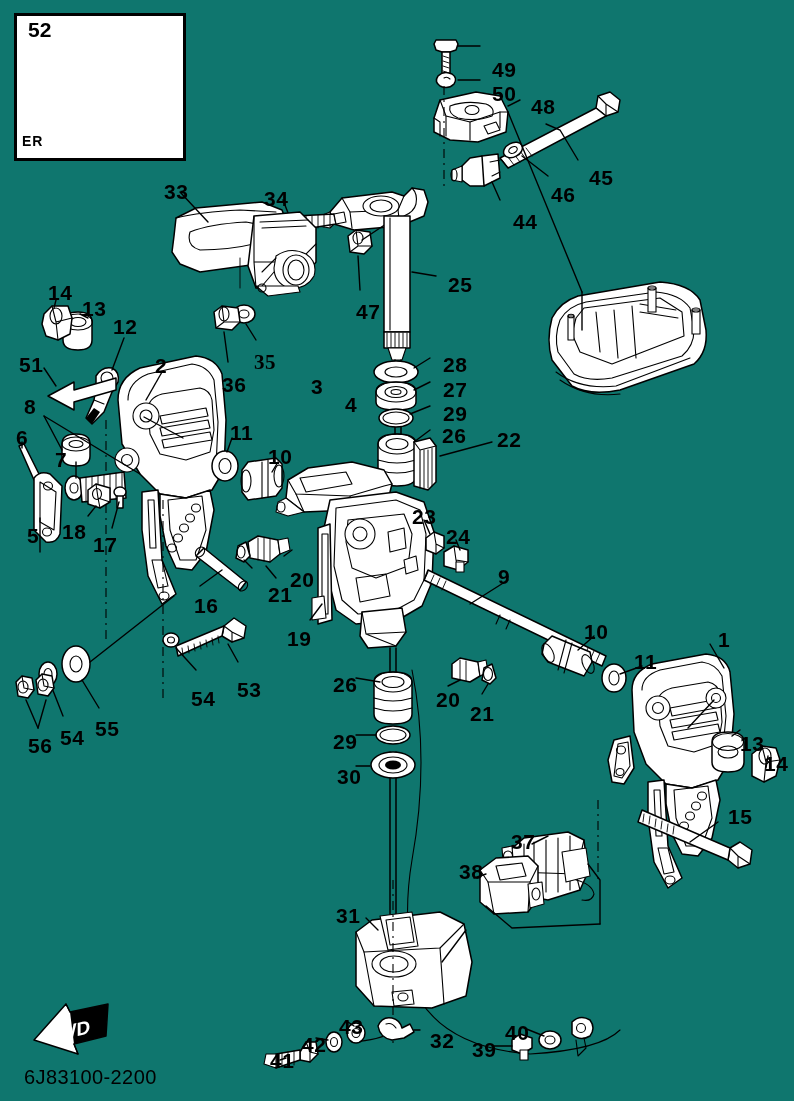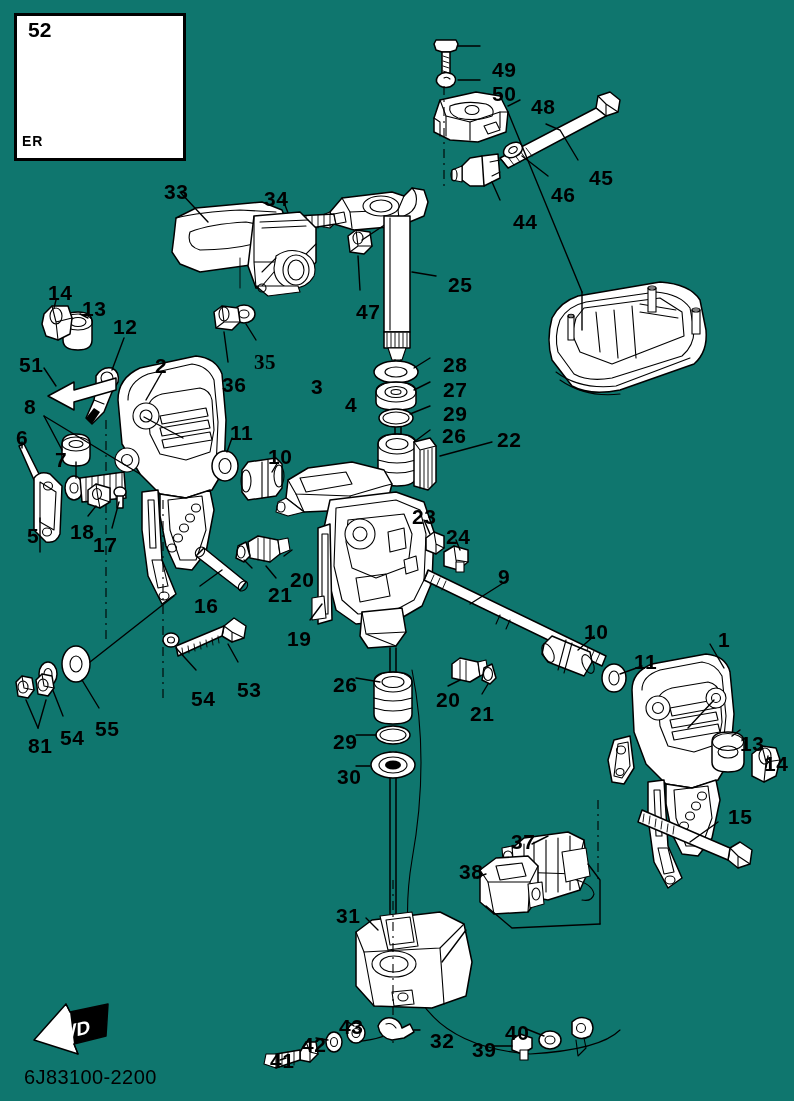--- a/index.html
+++ b/index.html
@@ -723,21 +723,21 @@
       <div class="lbl" style="left: 24px; top: 396px;">8</div>
       <div class="lbl" style="left: 498px; top: 566px;">9</div>
       <div class="lbl" style="left: 268px; top: 446px;">10</div>
       <div class="lbl" style="left: 230px; top: 422px;">11</div>
       <div class="lbl" style="left: 113px; top: 316px;">12</div>
       <div class="lbl" style="left: 82px; top: 298px;">13</div>
       <div class="lbl" style="left: 48px; top: 282px;">14</div>
       <div class="lbl" style="left: 728px; top: 806px;">15</div>
       <div class="lbl" style="left: 194px; top: 595px;">16</div>
       <div class="lbl" style="left: 93px; top: 534px;">17</div>
-      <div class="lbl" style="left: 62px; top: 521px; padding-left: 8px;">18</div>
+      <div class="lbl" style="left: 62px; top: 521px;">18</div>
       <div class="lbl" style="left: 287px; top: 628px;">19</div>
       <div class="lbl" style="left: 290px; top: 569px;">20</div>
       <div class="lbl" style="left: 268px; top: 584px;">21</div>
       <div class="lbl" style="left: 497px; top: 429px;">22</div>
       <div class="lbl" style="left: 412px; top: 506px;">23</div>
       <div class="lbl" style="left: 446px; top: 526px;">24</div>
       <div class="lbl" style="left: 448px; top: 274px;">25</div>
       <div class="lbl" style="left: 442px; top: 425px;">26</div>
       <div class="lbl" style="left: 443px; top: 379px;">27</div>
       <div class="lbl" style="left: 443px; top: 354px;">28</div>
@@ -761,21 +761,21 @@
       <div class="lbl" style="left: 551px; top: 184px;">46</div>
       <div class="lbl" style="left: 356px; top: 301px;">47</div>
       <div class="lbl" style="left: 531px; top: 96px;">48</div>
       <div class="lbl" style="left: 492px; top: 59px;">49</div>
       <div class="lbl" style="left: 492px; top: 83px;">50</div>
       <div class="lbl" style="left: 19px; top: 354px;">51</div>
       <div class="lbl" style="left: 237px; top: 679px;">53</div>
       <div class="lbl" style="left: 191px; top: 688px;">54</div>
       <div class="lbl" style="left: 60px; top: 727px;">54</div>
       <div class="lbl" style="left: 95px; top: 718px;">55</div>
-      <div class="lbl" style="left: 28px; top: 735px;">81</div>
+      <div class="lbl" style="left: 28px; top: 735px;">56</div>
       <div class="lbl" style="left: 584px; top: 621px;">10</div>
       <div class="lbl" style="left: 634px; top: 651px;">11</div>
       <div class="lbl" style="left: 740px; top: 733px;">13</div>
       <div class="lbl" style="left: 764px; top: 753px;">14</div>
       <div class="lbl" style="left: 436px; top: 689px;">20</div>
       <div class="lbl" style="left: 470px; top: 703px;">21</div>
       <div class="lbl" style="left: 333px; top: 674px;">26</div>
       <div class="lbl" style="left: 333px; top: 731px;">29</div>
     </div>
 

